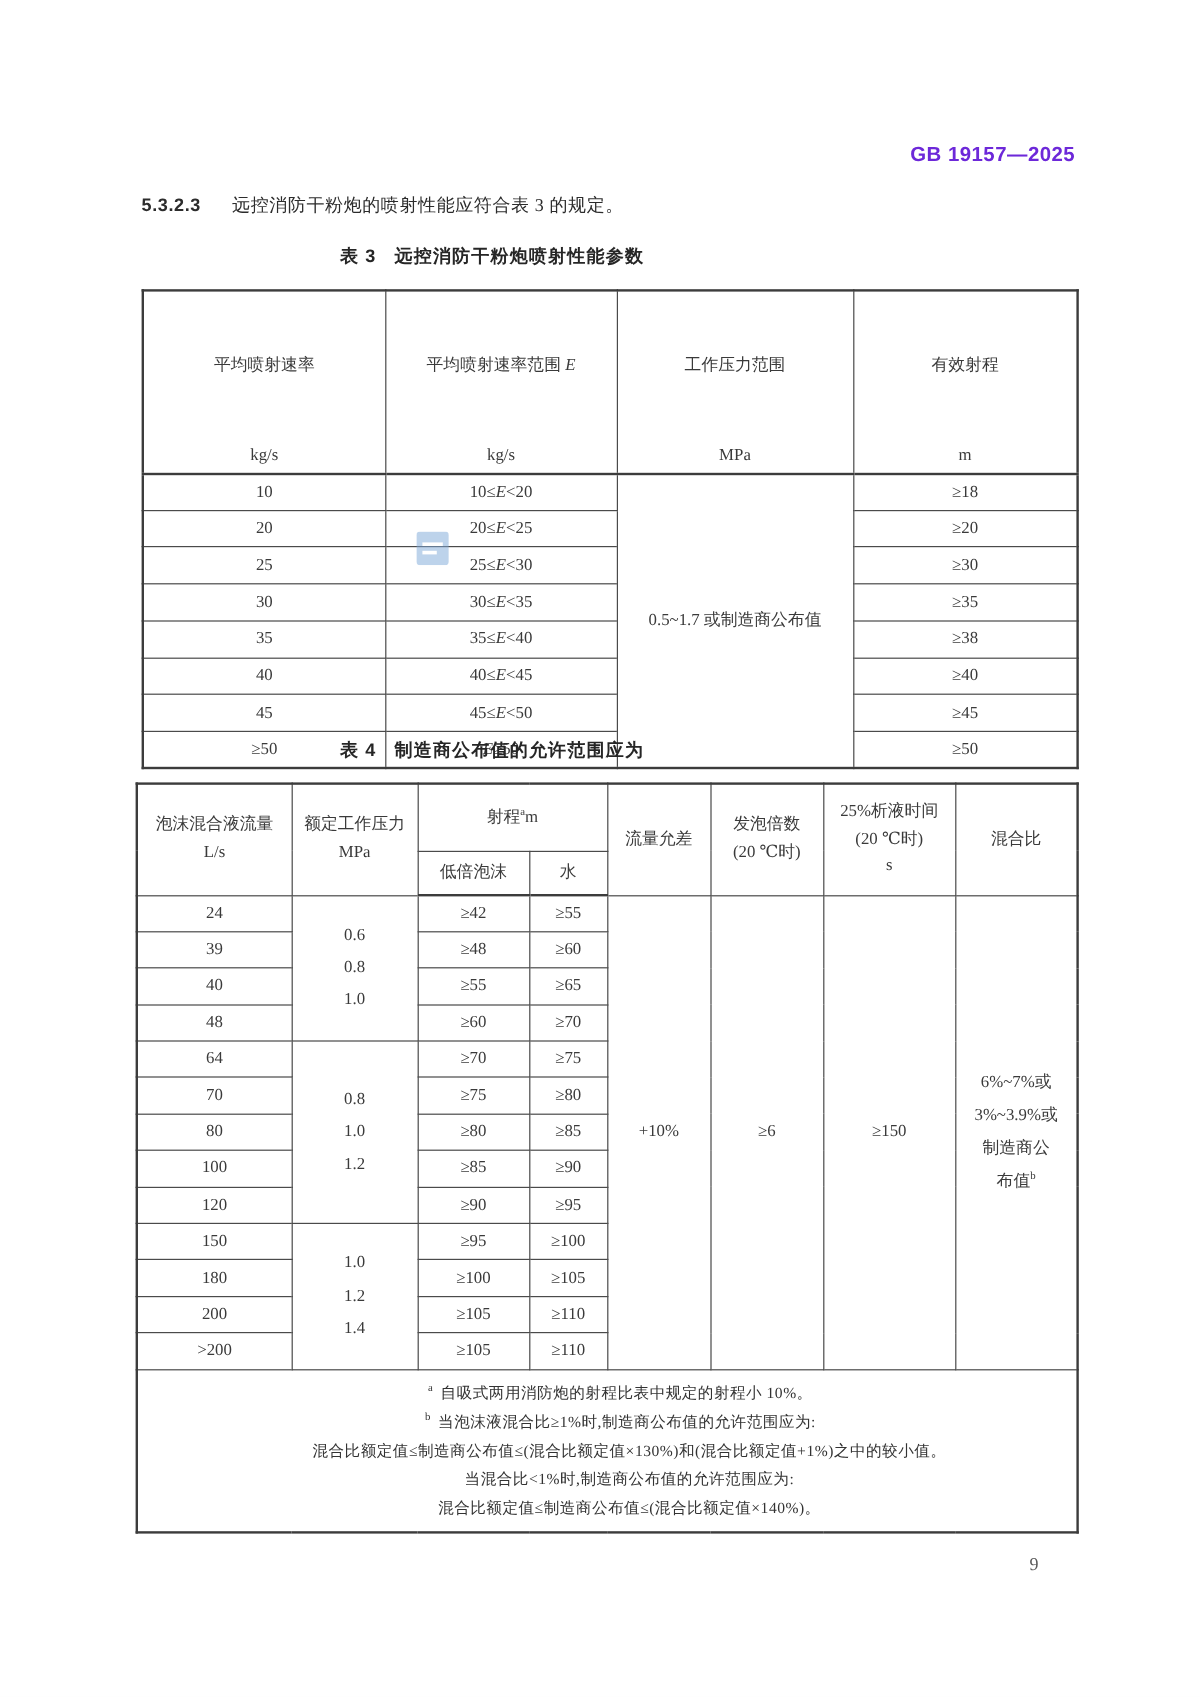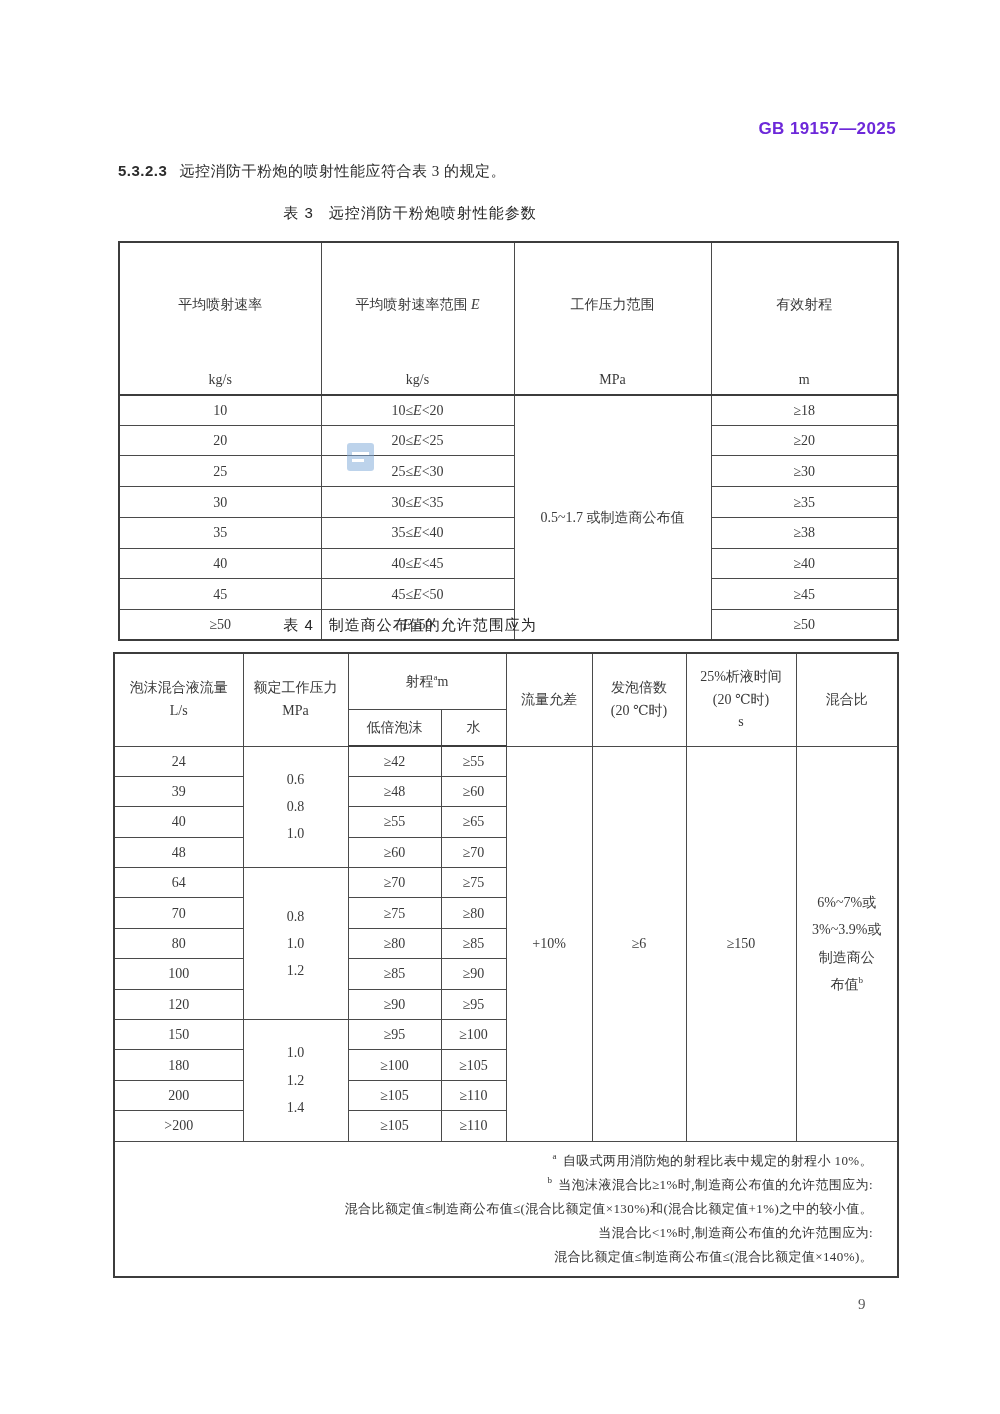--- a/index.html
+++ b/index.html
@@ -17,29 +17,29 @@
 
   .gb-code {
     position:absolute; top:119px; right:104px;
     font-family:"Liberation Sans","DejaVu Sans",sans-serif;
     font-weight:700; font-size:17px; color:#6d28d9; letter-spacing:0.4px;
   }
 
   .para { position:absolute; left:118px; font-size:15px; color:#2c2c2c; letter-spacing:0.5px; }
   .para .num {
     font-family:"Liberation Sans","DejaVu Sans",sans-serif;
-    font-weight:700; margin-right:12px; letter-spacing:0.5px;
+    font-weight:700; margin-right:26px; letter-spacing:0.5px;
   }
   #sec1 { top:162px; }
   #sec2 { top:575px; }
 
   .tbl-title {
     position:absolute; left:0; width:820px; text-align:center;
     font-family:"Liberation Sans","DejaVu Sans",sans-serif;
-    font-weight:400; font-size:15px; color:#262626; letter-spacing:1px;
+    font-weight:700; font-size:15px; color:#262626; letter-spacing:1px;
   }
   #t3-title { top:204px; }
   #t4-title { top:616px; }
   .tbl-title .t-gap { display:inline-block; width:15px; }
 
   table {
     position:absolute; border-collapse:collapse; table-layout:fixed;
     border:2px solid #3c3c3c;
   }
   td {
@@ -57,21 +57,21 @@
 
   #table4 { left:113px; top:652px; width:784px; }
   #table4 .hdr1 { height:56px; }
   #table4 .hdr2 { height:37px; }
   #table4 .hdr1 td div, #table4 .hdr2 td div { line-height:1.6; }
   #table4 tbody tr { height:30.4px; }
   .stack div { line-height:1.95; }
   sup { font-size:9px; vertical-align:super; line-height:0; }
 
   .fn-cell {
-    text-align:right; vertical-align:top;
+    text-align:center; vertical-align:top;
     padding:7px 24px 7px 46px;
     font-size:13px; color:#333; line-height:24px; letter-spacing:0.4px;
   }
   .fn-line sup { margin-right:6px; }
   .fn-cont { padding-left:15px; }
 
   .watermark {
     position:absolute; left:347px; top:443px; width:27px; height:28px;
     border-radius:3px; opacity:0.5;
     background:

